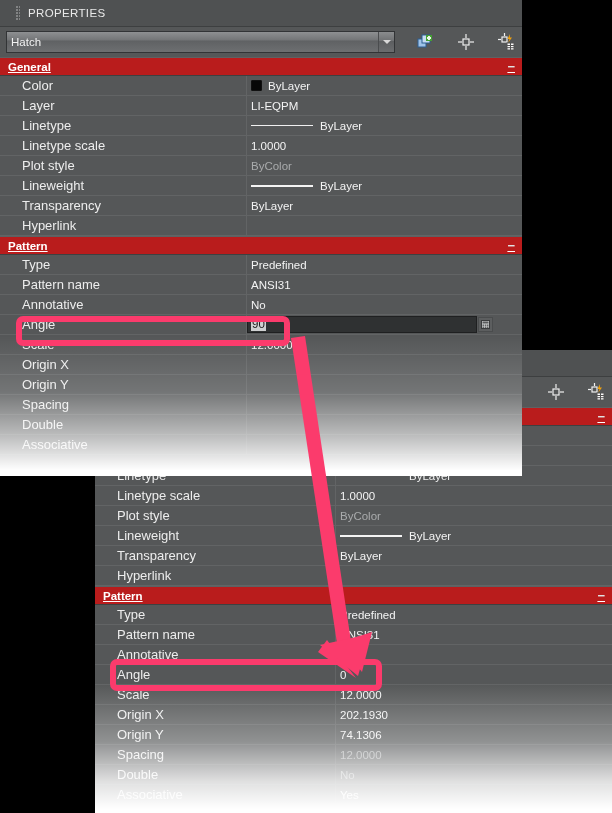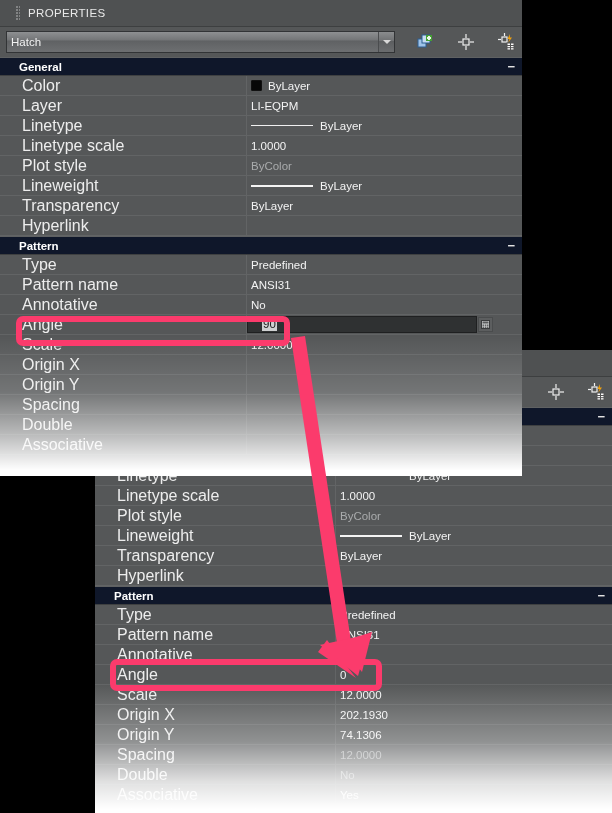--- a/index.html
+++ b/index.html
@@ -63,37 +63,37 @@
   .tbtn{
     width:22px;height:22px;margin-left:3px;
     display:flex;align-items:center;justify-content:center;
     position:relative;
   }
 
   
   .grid{position:relative;}
   .section{
     height:17px;display:flex;align-items:center;justify-content:space-between;
-    background:#0f172a;
+    background:#b91c1c;
     border-top:1px solid #5f6162;
     border-bottom:1px solid #3e4041;
-    padding:0 7px 0 19px;
-    font-weight:bold;font-size:11.5px;color:#ffffff;
+    padding:0 7px 0 8px;
+    font-weight:bold;font-size:11.5px;color:#ffffff;text-decoration:underline;
   }
   .section .collapse{
     font-weight:bold;font-size:13px;line-height:10px;color:#e2e2e2;
   }
   .row{
     height:19px;display:flex;align-items:center;
     border-bottom:1px solid #626465;
     position:relative;
   }
   .row .name{
     width:100%;padding-left:22px;box-sizing:border-box;
-    color:#ededed;font-size:16px;white-space:nowrap;
+    color:#ededed;font-size:13px;white-space:nowrap;
   }
   .row .val{
     position:absolute;left:0;top:0;height:100%;
     display:flex;align-items:center;
     font-size:11.5px;color:#f3f3f3;white-space:nowrap;
   }
   .row .sep{
     position:absolute;top:0;bottom:0;width:1px;background:#626465;
   }
   .row.dim .val{color:#a9abac;}
@@ -110,21 +110,21 @@
     margin-right:7px;vertical-align:middle;
   }
 
   
   .editcell{
     position:absolute;top:1px;bottom:1px;
     background:#2f3132;border:1px solid #1f2021;
     display:flex;align-items:center;
   }
   .editcell .sel{
-    background:#cfd0d1;color:#1a1a1a;padding:0 1px;margin-left:14px;
+    background:#cfd0d1;color:#1a1a1a;padding:0 1px;margin-left:3px;
     font-size:11.5px;line-height:13px;
   }
   .calcbtn{
     position:absolute;top:2px;width:13px;height:13px;
     background:#5c5e5f;border:1px solid #4a4c4d;
     display:flex;align-items:center;justify-content:center;
   }
 
   
   .fade-white{

